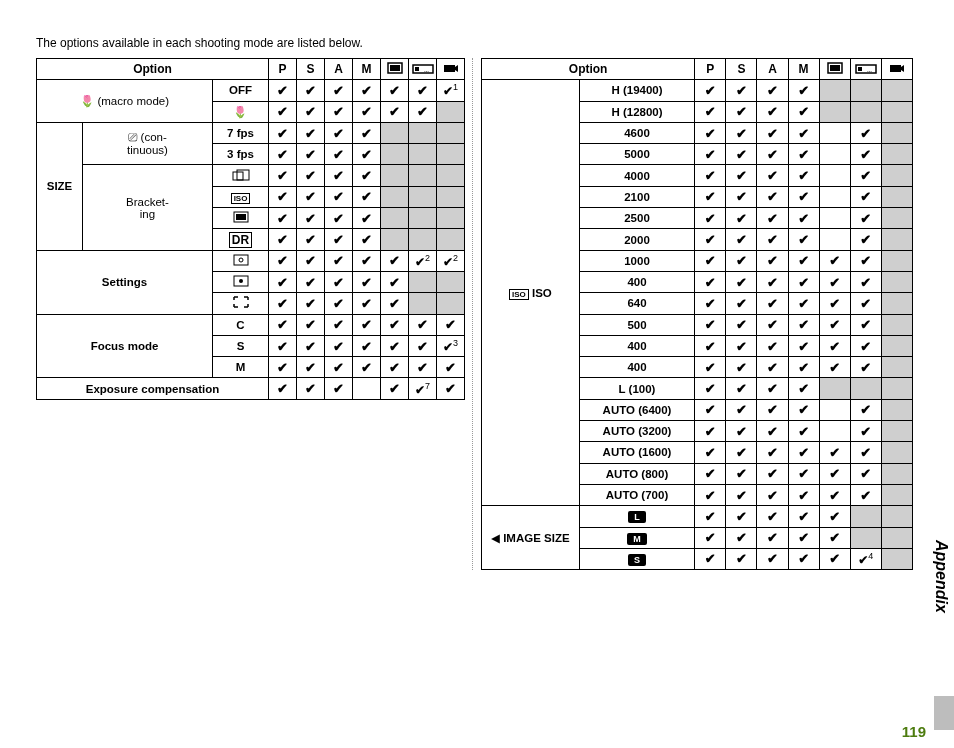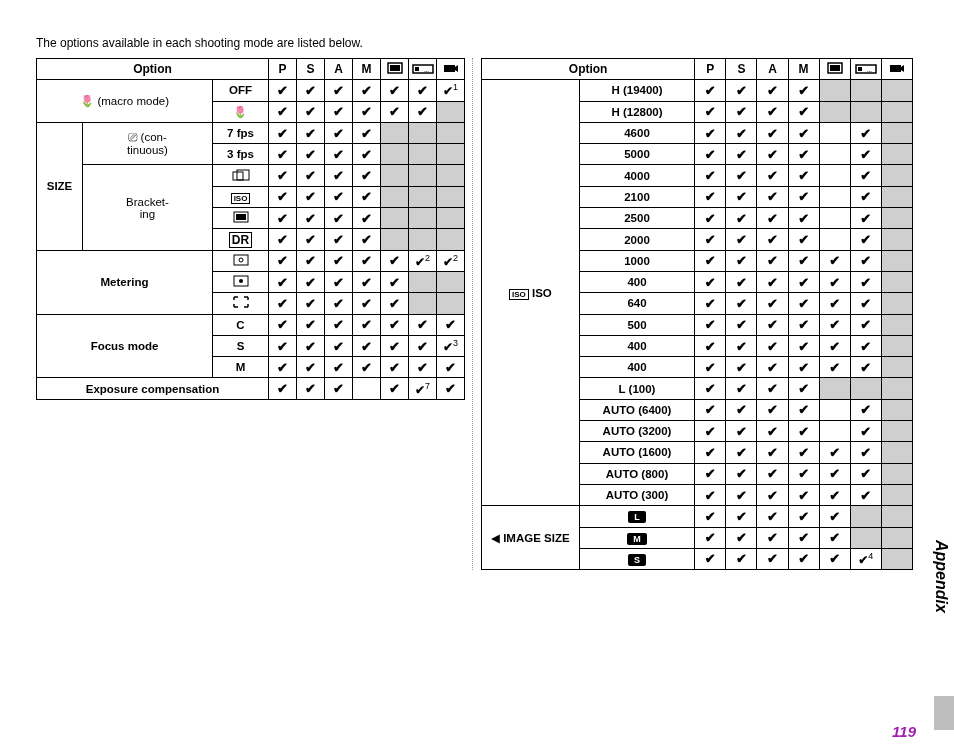--- a/index.html
+++ b/index.html
@@ -1,20 +1,20 @@
 <!DOCTYPE html>
 <html><head>
 <meta charset="utf-8">
 <style>
 html,body{margin:0;padding:0;background:#fff;font-family:"Helvetica Neue",Arial,sans-serif;color:#000}
 .page{width:954px;height:748px;position:relative;box-sizing:border-box;padding:30px 36px 30px 36px}
 .tablab{position:absolute;right:0;top:540px;height:170px;display:flex;align-items:flex-start}
 .tablab .strip{width:20px;height:34px;background:#bdbdbd;position:absolute;right:0;bottom:-20px}
 .tablab .txt{writing-mode:vertical-rl;font-weight:700;font-style:italic;font-size:16px;margin-right:4px}
-.pgnum{position:absolute;right:38px;bottom:8px;font-weight:700;font-style:italic;color:#a21caf;font-size:15px}
+.pgnum{position:absolute;right:28px;bottom:8px;font-weight:700;color:#4d7c0f;font-size:15px}
 h1{margin:0 0 6px 0;font-size:22px;font-weight:700;border-bottom:1.5px solid #000;padding-bottom:2px;position:relative}
 h1::before{content:"";position:absolute;left:-10px;top:2px;bottom:4px;width:3px;background:#000}
 .intro{margin:6px 0 8px 0;font-size:12px;font-weight:400}
 .cols{display:flex;gap:0}
 .col{flex:0 0 auto}
 .col.l{width:428px}
 .col.r{width:432px;margin-left:8px;border-left:1px dotted #999;padding-left:8px}
 table{border-collapse:collapse;width:100%;table-layout:fixed}
 td,th{border:1px solid #000;text-align:center;font-size:12px;padding:0;height:21.3px;vertical-align:middle;box-sizing:border-box}
 th{font-weight:700}
@@ -162,21 +162,21 @@
               <td class="opt"><span style="border:1px solid #000;font-size:12px;padding:0 2px;font-weight:700">DR</span></td>
               <td class="chk"></td>
               <td class="chk"></td>
               <td class="chk"></td>
               <td class="chk"></td>
               <td class="shade"></td>
               <td class="shade"></td>
               <td class="shade"></td>
             </tr>
             <tr>
-              <td colspan="3" rowspan="3" class="opt">Metering</td>
+              <td colspan="3" rowspan="3" class="opt">Settings</td>
               <td class="opt"><svg width="16" height="12">
                   <rect x="1" y="1" width="14" height="10" fill="none" stroke="#000"></rect>
                   <circle cx="8" cy="6" r="2" fill="none" stroke="#000"></circle>
                 </svg></td>
               <td class="chk"></td>
               <td class="chk"></td>
               <td class="chk"></td>
               <td class="chk"></td>
               <td class="chk"></td>
               <td><b>✔</b><sup>2</sup></td>
@@ -470,21 +470,21 @@
               <td class="opt">AUTO (800)</td>
               <td class="chk"></td>
               <td class="chk"></td>
               <td class="chk"></td>
               <td class="chk"></td>
               <td class="chk"></td>
               <td class="chk"></td>
               <td class="shade"></td>
             </tr>
             <tr>
-              <td class="opt">AUTO (300)</td>
+              <td class="opt">AUTO (700)</td>
               <td class="chk"></td>
               <td class="chk"></td>
               <td class="chk"></td>
               <td class="chk"></td>
               <td class="chk"></td>
               <td class="chk"></td>
               <td class="shade"></td>
             </tr>
             <tr>
               <td rowspan="3" class="opt2"><span>◀</span> <b>IMAGE SIZE</b></td>

